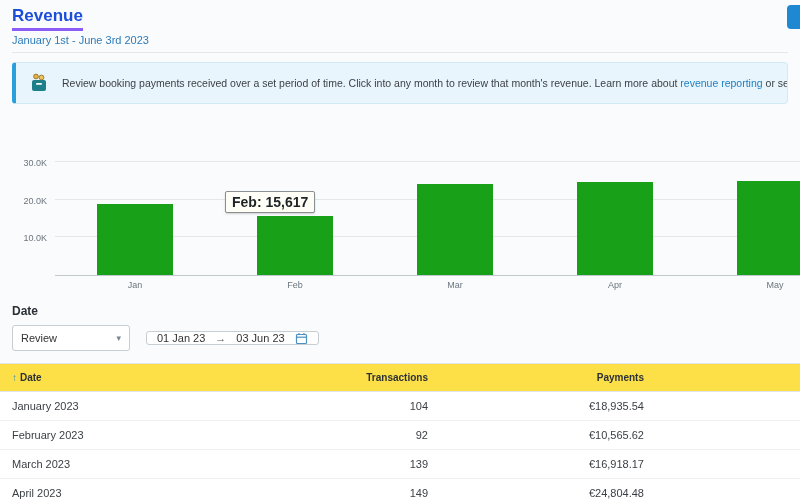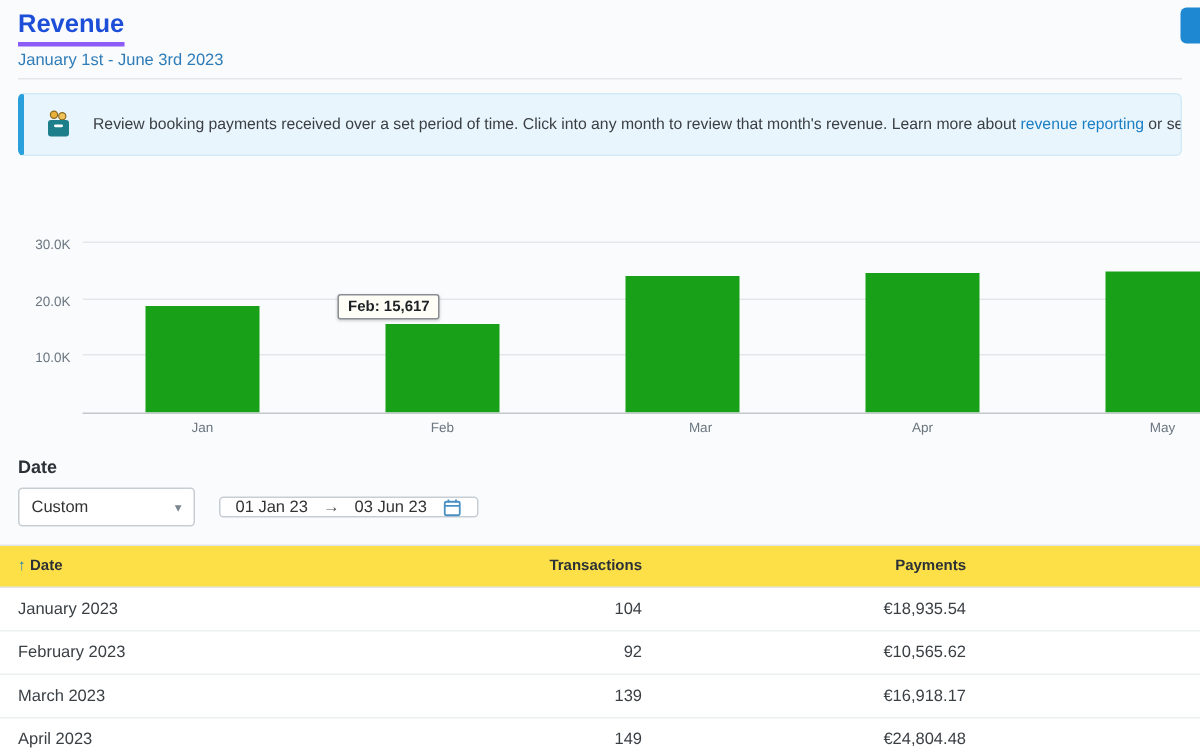--- a/index.html
+++ b/index.html
@@ -38,21 +38,21 @@
     position:absolute; left:55px; right:0; top:2px; height:130px;
     border-bottom:1px solid #c2c9cd; overflow:hidden;
   }
   .gridline { position:absolute; left:0; right:0; height:1px; background:#e3e7ea; }
   .bar { position:absolute; bottom:0; width:76px; cursor:pointer; }
   .ytick { position:absolute; left:0; width:47px; text-align:right; font-size:9px; color:#6b7680; }
   .xlabels { position:absolute; left:55px; right:0; top:136px; height:14px; overflow:hidden; }
   .xlabel { position:absolute; width:160px; text-align:center; font-size:9px; color:#6b7680; }
   .tooltip {
     position:absolute; background:#fffef6; border:1px solid #8a8f94; border-radius:2px;
-    padding:2px 6px; font-size:10px; font-weight:bold; color:#1d2226;
+    padding:2px 6px; font-size:14px; font-weight:bold; color:#1d2226;
     box-shadow:0 1px 2px rgba(0,0,0,.18); white-space:nowrap; z-index:2;
   }
 
   
   .filters { padding:0 12px; margin-top:6px; }
   .filters-label { font-size:12px; font-weight:bold; color:#2b3136; }
   .controls { display:flex; align-items:center; gap:16px; margin-top:7px; }
   .select {
     width:118px; height:26px; background:#fff; border:1px solid #c7ced3; border-radius:3px;
     display:flex; align-items:center; justify-content:space-between; padding:0 8px;
@@ -112,34 +112,34 @@
       <div class="bar" style="left: 42px; height: 71.3239px; background: rgb(24, 160, 24);"></div>
       <div class="bar" style="left: 202px; height: 58.8255px; background: rgb(24, 160, 24);"></div>
       <div class="bar" style="left: 362px; height: 90.861px; background: rgb(24, 160, 24);"></div>
       <div class="bar" style="left: 522px; height: 93.4302px; background: rgb(24, 160, 24);"></div>
       <div class="bar" style="left: 682px; height: 94.4912px; background: rgb(24, 160, 24);"></div>
       <div class="tooltip" style="left: 170px; bottom: 61.8255px;">Feb: 15,617</div>
     </div>
   <div class="xlabels">
       <div class="xlabel" style="left: 0px;">Jan</div>
       <div class="xlabel" style="left: 160px;">Feb</div>
-      <div class="xlabel" style="left: 332px;">Mar</div>
+      <div class="xlabel" style="left: 320px;">Mar</div>
       <div class="xlabel" style="left: 480px;">Apr</div>
       <div class="xlabel" style="left: 640px;">May</div>
     </div>
 <div class="ytick" style="top: 89.3333px;">10.0K</div>
     <div class="ytick" style="top: 51.6667px;">20.0K</div>
     <div class="ytick" style="top: 14px;">30.0K</div>
   </div>
 
 <div class="filters">
   <div class="filters-label">Date</div>
   <div class="controls">
     <div class="select">
-      <span>Custom</span>
+      <span>Review</span>
       <span class="chev">▾</span>
     </div>
     <div class="daterange">
       <span>01 Jan 23</span>
       <span class="range-arrow">→</span>
       <span>03 Jun 23</span>
       <span style="display:flex;">
         <svg width="13" height="13" viewBox="0 0 13 13">
           <rect x="1.5" y="2.5" width="10" height="9" rx="1" fill="none" stroke="#4a90c2" stroke-width="1.2"></rect>
           <line x1="1.5" y1="5.2" x2="11.5" y2="5.2" stroke="#4a90c2" stroke-width="1.2"></line>

